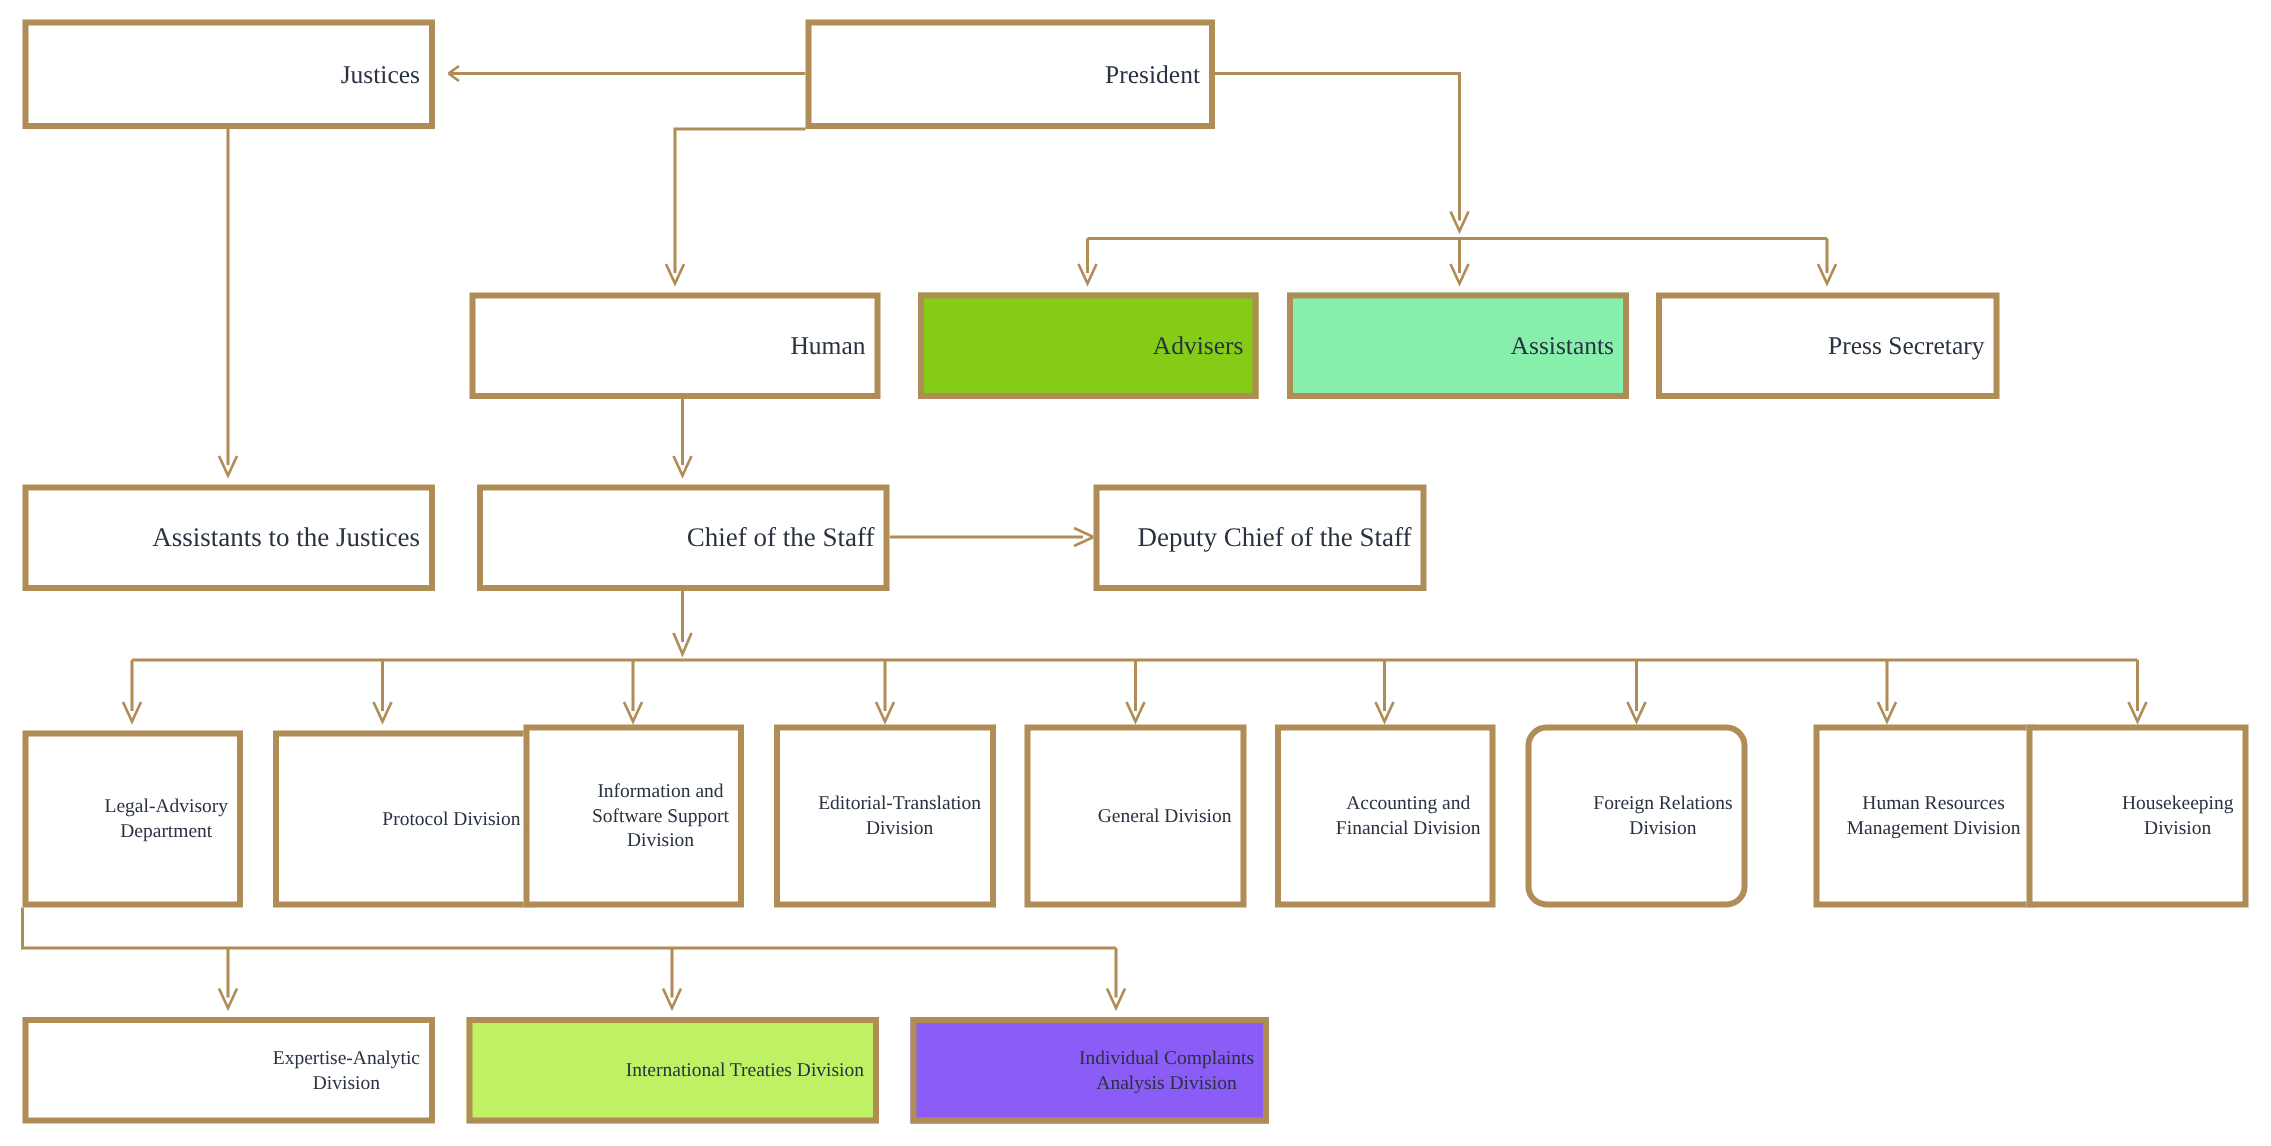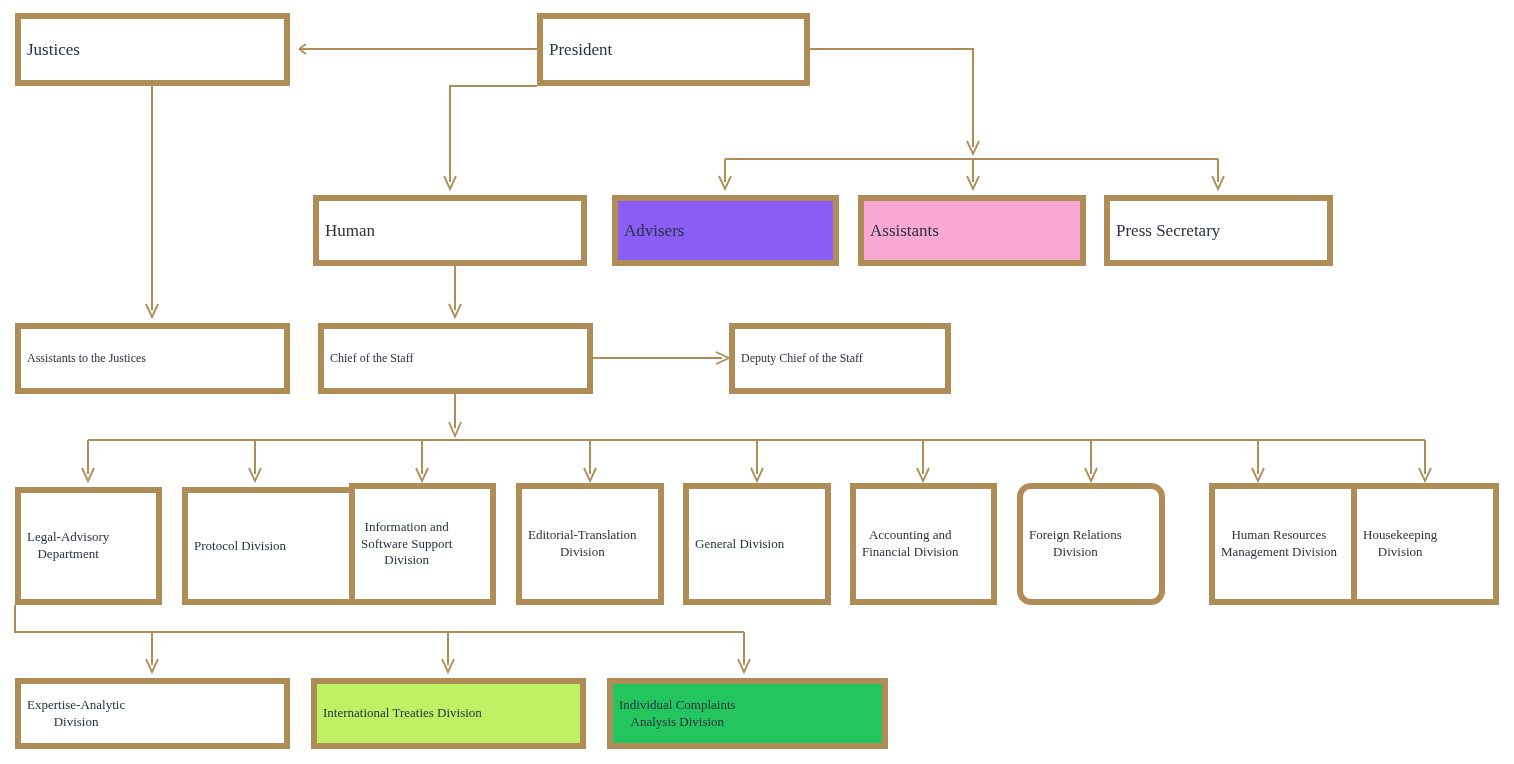--- a/index.html
+++ b/index.html
@@ -19,37 +19,37 @@
     position: absolute;
     left: 0;
     top: 0;
     width: 1514px;
     height: 764px;
     pointer-events: none;
   }
   .node {
     position: absolute;
     box-sizing: border-box;
-    border: 6px solid #1d4ed8;
+    border: 4px solid #1d4ed8;
     background: #ffffff;
     display: flex;
     align-items: center;
-    justify-content: flex-start;
+    justify-content: flex-end;
     text-align: center;
     color: #293241;
     line-height: 1.28;
     padding: 2px 6px;
     font-family: "Liberation Serif", "DejaVu Serif", serif;
   }
   .node .lbl {
     display: block;
     white-space: pre-line;
   }
   .size-lg  { font-size: 17px; }
-  .size-md  { font-size: 12px; }
+  .size-md  { font-size: 18px; }
   .size-sm  { font-size: 13px; }
 </style>
 </head>
 <body>
 
 <div id="canvas">
 
   <svg id="edges" viewBox="0 0 1514 764" width="1514" height="764" xmlns="http://www.w3.org/2000/svg">
     <defs>
       <marker id="arrowDown" markerWidth="10" markerHeight="9" refX="5" refY="8" orient="auto-start-reverse" markerUnits="userSpaceOnUse">
@@ -141,24 +141,24 @@
   <div id="nodes">
       <div class="node size-lg" style="left: 15px; top: 13px; width: 275px; height: 73px; border-color: rgb(176, 141, 87); color: rgb(41, 50, 65); background: rgb(255, 255, 255);">
         <span class="lbl">Justices</span>
       </div>
       <div class="node size-lg" style="left: 537px; top: 13px; width: 273px; height: 73px; border-color: rgb(176, 141, 87); color: rgb(41, 50, 65); background: rgb(255, 255, 255);">
         <span class="lbl">President</span>
       </div>
       <div class="node size-lg" style="left: 313px; top: 195px; width: 274px; height: 71px; border-color: rgb(176, 141, 87); color: rgb(41, 50, 65); background: rgb(255, 255, 255);">
         <span class="lbl">Human</span>
       </div>
-      <div class="node size-lg" style="left: 612px; top: 195px; width: 227px; height: 71px; border-color: rgb(176, 141, 87); color: rgb(41, 50, 65); background: #8b5cf6;">
+      <div class="node size-lg" style="left: 612px; top: 195px; width: 227px; height: 71px; border-color: rgb(176, 141, 87); color: rgb(41, 50, 65); background: #84cc16;">
         <span class="lbl">Advisers</span>
       </div>
-      <div class="node size-lg" style="left: 858px; top: 195px; width: 228px; height: 71px; border-color: rgb(176, 141, 87); color: rgb(41, 50, 65); background: #f9a8d4;">
+      <div class="node size-lg" style="left: 858px; top: 195px; width: 228px; height: 71px; border-color: rgb(176, 141, 87); color: rgb(41, 50, 65); background: #86efac;">
         <span class="lbl">Assistants</span>
       </div>
       <div class="node size-lg" style="left: 1104px; top: 195px; width: 229px; height: 71px; border-color: rgb(176, 141, 87); color: rgb(41, 50, 65); background: rgb(255, 255, 255);">
         <span class="lbl">Press Secretary</span>
       </div>
       <div class="node size-md" style="left: 15px; top: 323px; width: 275px; height: 71px; border-color: rgb(176, 141, 87); color: rgb(41, 50, 65); background: rgb(255, 255, 255);">
         <span class="lbl">Assistants to the Justices</span>
       </div>
       <div class="node size-md" style="left: 318px; top: 323px; width: 275px; height: 71px; border-color: rgb(176, 141, 87); color: rgb(41, 50, 65); background: rgb(255, 255, 255);">
         <span class="lbl">Chief of the Staff</span>
@@ -201,19 +201,19 @@
         <span class="lbl">Housekeeping
 Division</span>
       </div>
       <div class="node size-sm" style="left: 15px; top: 678px; width: 275px; height: 71px; border-color: rgb(176, 141, 87); color: rgb(41, 50, 65); background: rgb(255, 255, 255);">
         <span class="lbl">Expertise-Analytic
 Division</span>
       </div>
       <div class="node size-sm" style="left: 311px; top: 678px; width: 275px; height: 71px; border-color: rgb(176, 141, 87); color: rgb(41, 50, 65); background: #bef264;">
         <span class="lbl">International Treaties Division</span>
       </div>
-      <div class="node size-sm" style="left: 607px; top: 678px; width: 281px; height: 71px; border-color: rgb(176, 141, 87); color: rgb(41, 50, 65); background: #22c55e;">
+      <div class="node size-sm" style="left: 607px; top: 678px; width: 239px; height: 71px; border-color: rgb(176, 141, 87); color: rgb(41, 50, 65); background: #8b5cf6;">
         <span class="lbl">Individual Complaints
 Analysis Division</span>
       </div>
     </div>
 
 </div>
 
 </body></html>

